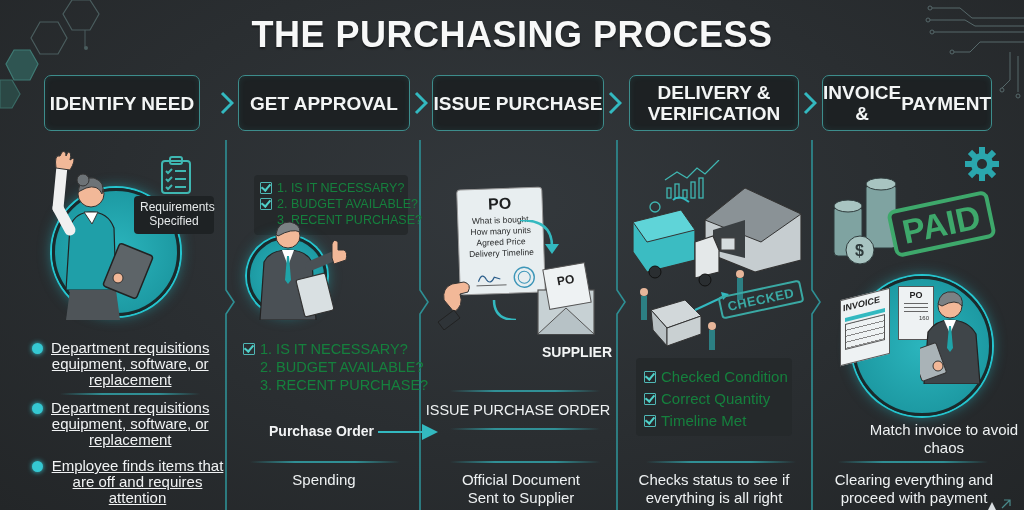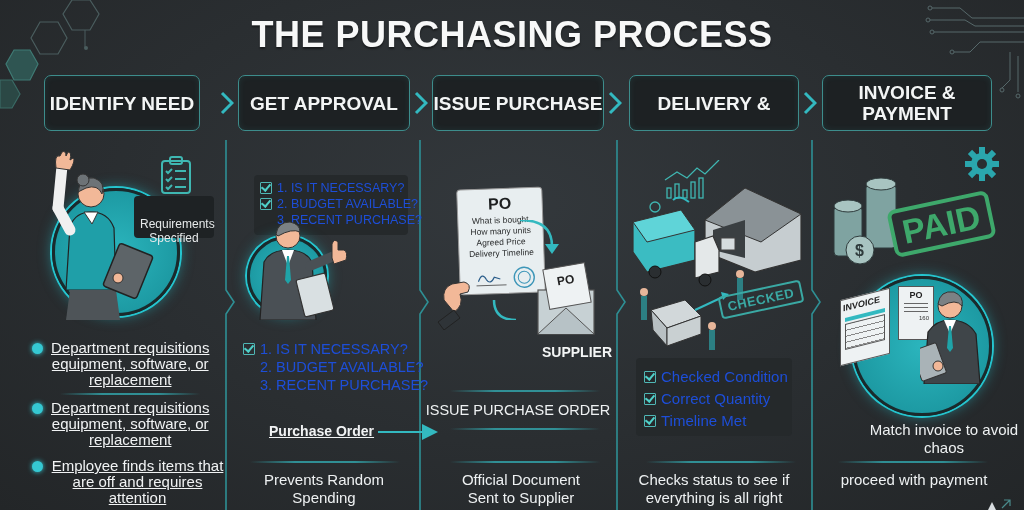--- a/index.html
+++ b/index.html
@@ -31,39 +31,39 @@
     position: absolute; top: 140px; height: 370px; width: 20px;
   }
   .circle {
     position: absolute; border-radius: 50%;
     background: radial-gradient(circle, #2bb5bd 0%, #1d9aa3 70%, #157077 100%);
     border: 3px solid #1a2a2c;
     box-shadow: 0 0 0 2px #25c5cf, 0 0 14px rgba(37,197,207,0.55);
   }
   .bubble {
     position: absolute; background: #1e2224; border-radius: 4px;
-    color: #e6e9ea; font-size: 12px; line-height: 14px; text-align: center; padding: 21px 6px;
+    color: #e6e9ea; font-size: 12px; line-height: 14px; text-align: center; padding: 4px 6px;
   }
   .bullet {
     position: absolute; display: flex; align-items: flex-start; gap: 8px;
     font-size: 15px; line-height: 16px; color: #f1f3f4; text-align: center; text-decoration: underline;
   }
   .dot {
     width: 11px; height: 11px; border-radius: 50%; background: #35c8d2; flex: 0 0 11px;
     margin-top: 3px; box-shadow: 0 0 5px #35c8d2;
   }
   .glowline {
     position: absolute; height: 2px;
     background: linear-gradient(90deg, transparent, #33b9c0 30%, #33b9c0 70%, transparent);
     opacity: 0.7;
   }
   .caption {
     position: absolute; text-align: center; font-size: 15px; line-height: 18px; color: #eef1f2;
   }
-  .checklist { position: absolute; font-size: 14px; line-height: 16px; color: #1d4ed8; }
+  .checklist { position: absolute; font-size: 14px; line-height: 16px; color: #15803d; }
   .check-row { display: flex; align-items: center; gap: 5px; height: 16px; }
   .cbox {
     width: 12px; height: 12px; border: 1.5px solid #4fb7b5; border-radius: 1px; position: relative; flex: 0 0 12px;
   }
   .cbox::after {
     content: ""; position: absolute; left: 2px; top: -1px; width: 4px; height: 7px;
     border: solid #4fd0c9; border-width: 0 2px 2px 0; transform: rotate(40deg);
   }
   .nocheck { width: 12px; flex: 0 0 12px; }
   .panel { position: absolute; background: #25292b; border-radius: 4px; }
@@ -117,26 +117,27 @@
 
 <div class="step-box" style="left:432px;width:172px;flex-direction:column;">
   <span>ISSUE PURCHASE</span>
 </div>
 <svg class="chev" style="left:608px" viewBox="0 0 14 24">
     <path d="M2,2 L12,12 L2,22" fill="none" stroke="#33b9c0" stroke-width="3"></path>
   </svg>
 
 <div class="step-box" style="left:629px;width:170px;flex-direction:column;">
   <span>DELIVERY &amp;</span>
+  <span>VERIFICATION</span>
 </div>
 <svg class="chev" style="left:803px" viewBox="0 0 14 24">
     <path d="M2,2 L12,12 L2,22" fill="none" stroke="#33b9c0" stroke-width="3"></path>
   </svg>
 
-<div class="step-box" style="left:822px;width:170px;flex-direction:column;">
+<div class="step-box" style="left:822px;width:170px;flex-direction:row;">
   <span>INVOICE &amp;</span>
   <span>PAYMENT</span>
 </div>
 
 <svg class="sep" style="left:220px" viewBox="0 0 20 370">
     <path d="M6,0 V150 L14,162 L6,174 V370" fill="none" stroke="#2e8f94" stroke-width="1.6"></path>
   </svg>
 <svg class="sep" style="left:414px" viewBox="0 0 20 370">
     <path d="M6,0 V150 L14,162 L6,174 V370" fill="none" stroke="#2e8f94" stroke-width="1.6"></path>
   </svg>
@@ -245,28 +246,27 @@
   <div class="check-row" style="height:18px">
       <span class="nocheck"></span>
       <span>2. BUDGET AVAILABLE?</span>
     </div>
   <div class="check-row" style="height:18px">
       <span class="nocheck"></span>
       <span>3. RECENT PURCHASE?</span>
     </div>
 </div>
 
-<div style="position:absolute;left:269px;top:423px;font-size:14px;font-weight:700;color:#f1f3f4;text-decoration:underline;">Purchase Order</div>
+<div style="position:absolute;left:269px;top:423px;font-size:14px;font-weight:700;color:#f1f3f4;">Purchase Order</div>
 <svg class="deco" style="left:378px;top:422px" width="62" height="20" viewBox="0 0 62 20">
   <line x1="0" y1="10" x2="48" y2="10" stroke="#33b9c0" stroke-width="2"></line>
   <polygon points="44,2 60,10 44,18" fill="#33b9c0"></polygon>
 </svg>
 <div class="glowline" style="left:250px;top:461px;width:150px;"></div>
 <div class="caption" style="left:236px;top:471px;width:176px;">
-  <div>Prevents Random</div>
   <div>Spending</div>
 </div>
 
 <div style="position:absolute;left:458px;top:188px;width:86px;height:106px;background:#e8eef0;border-radius:4px;border:1px solid #999;transform:rotate(-2deg);">
   <div style="text-align:center;font-weight:700;font-size:16px;color:#1d1f20;margin-top:6px;">PO</div>
   <div style="text-align:center;font-size:8.5px;line-height:11px;color:#2a2c2d;margin-top:2px;">
     <div>What is bought</div>
     <div>How many units</div>
     <div>Agreed Price</div>
     <div>Delivery Timeline</div>
@@ -411,18 +411,19 @@
   <rect x="-4" y="62" width="26" height="32" rx="2" transform="rotate(-20 9 78)" fill="#a9b3b7" stroke="#333"></rect>
   <circle cx="18" cy="82" r="5" fill="#f2b898" stroke="#333"></circle>
 </svg>
 
 <div class="caption" style="left:832px;top:421px;width:200px;padding-left:24px;">
   <div>Match invoice to avoid</div>
   <div>chaos</div>
 </div>
 <div class="glowline" style="left:838px;top:461px;width:150px;"></div>
 <div class="caption" style="left:812px;top:471px;width:204px;">
+  <div>Clearing everything and</div>
   <div>proceed with payment</div>
 </div>
 <svg class="deco" style="left:984px;top:494px" width="30" height="16" viewBox="0 0 30 16">
   <polygon points="4,16 8,8 12,16" fill="#d8dde0"></polygon>
   <path d="M18,14 L26,6 M20,6 H26 V12" stroke="#4a8a8c" stroke-width="1.2" fill="none"></path>
 </svg>
 
 </body></html>

